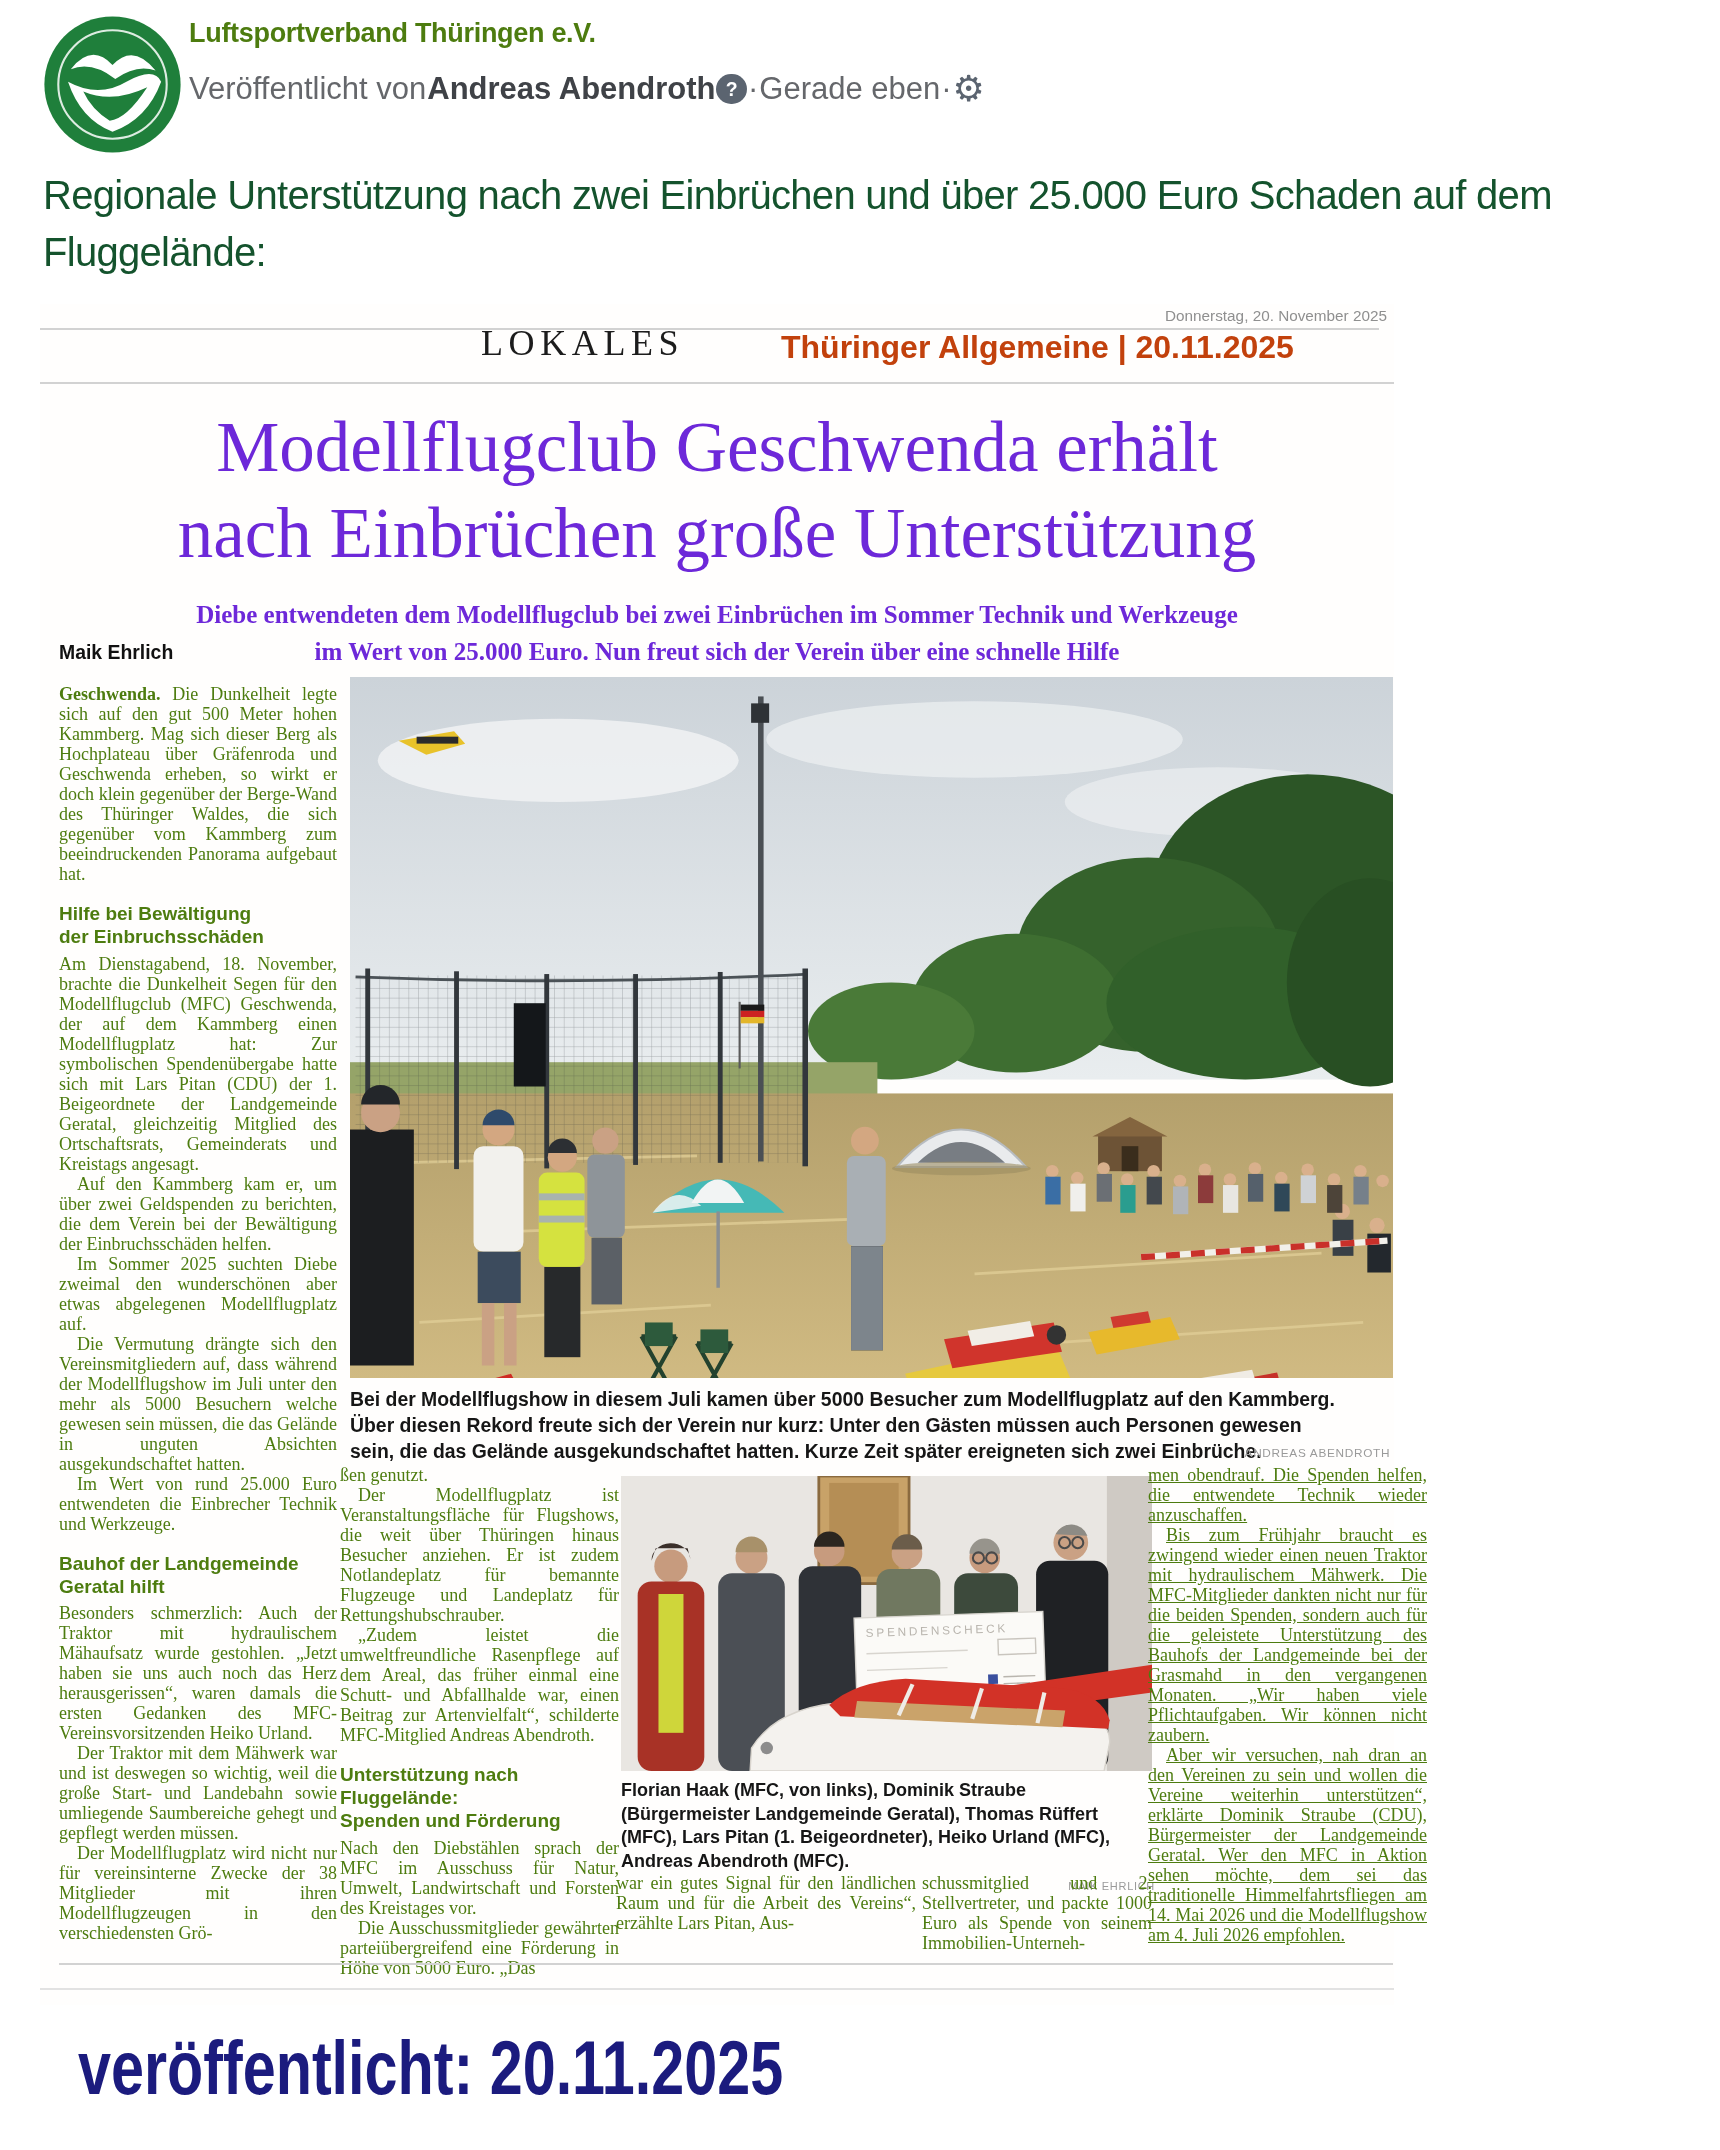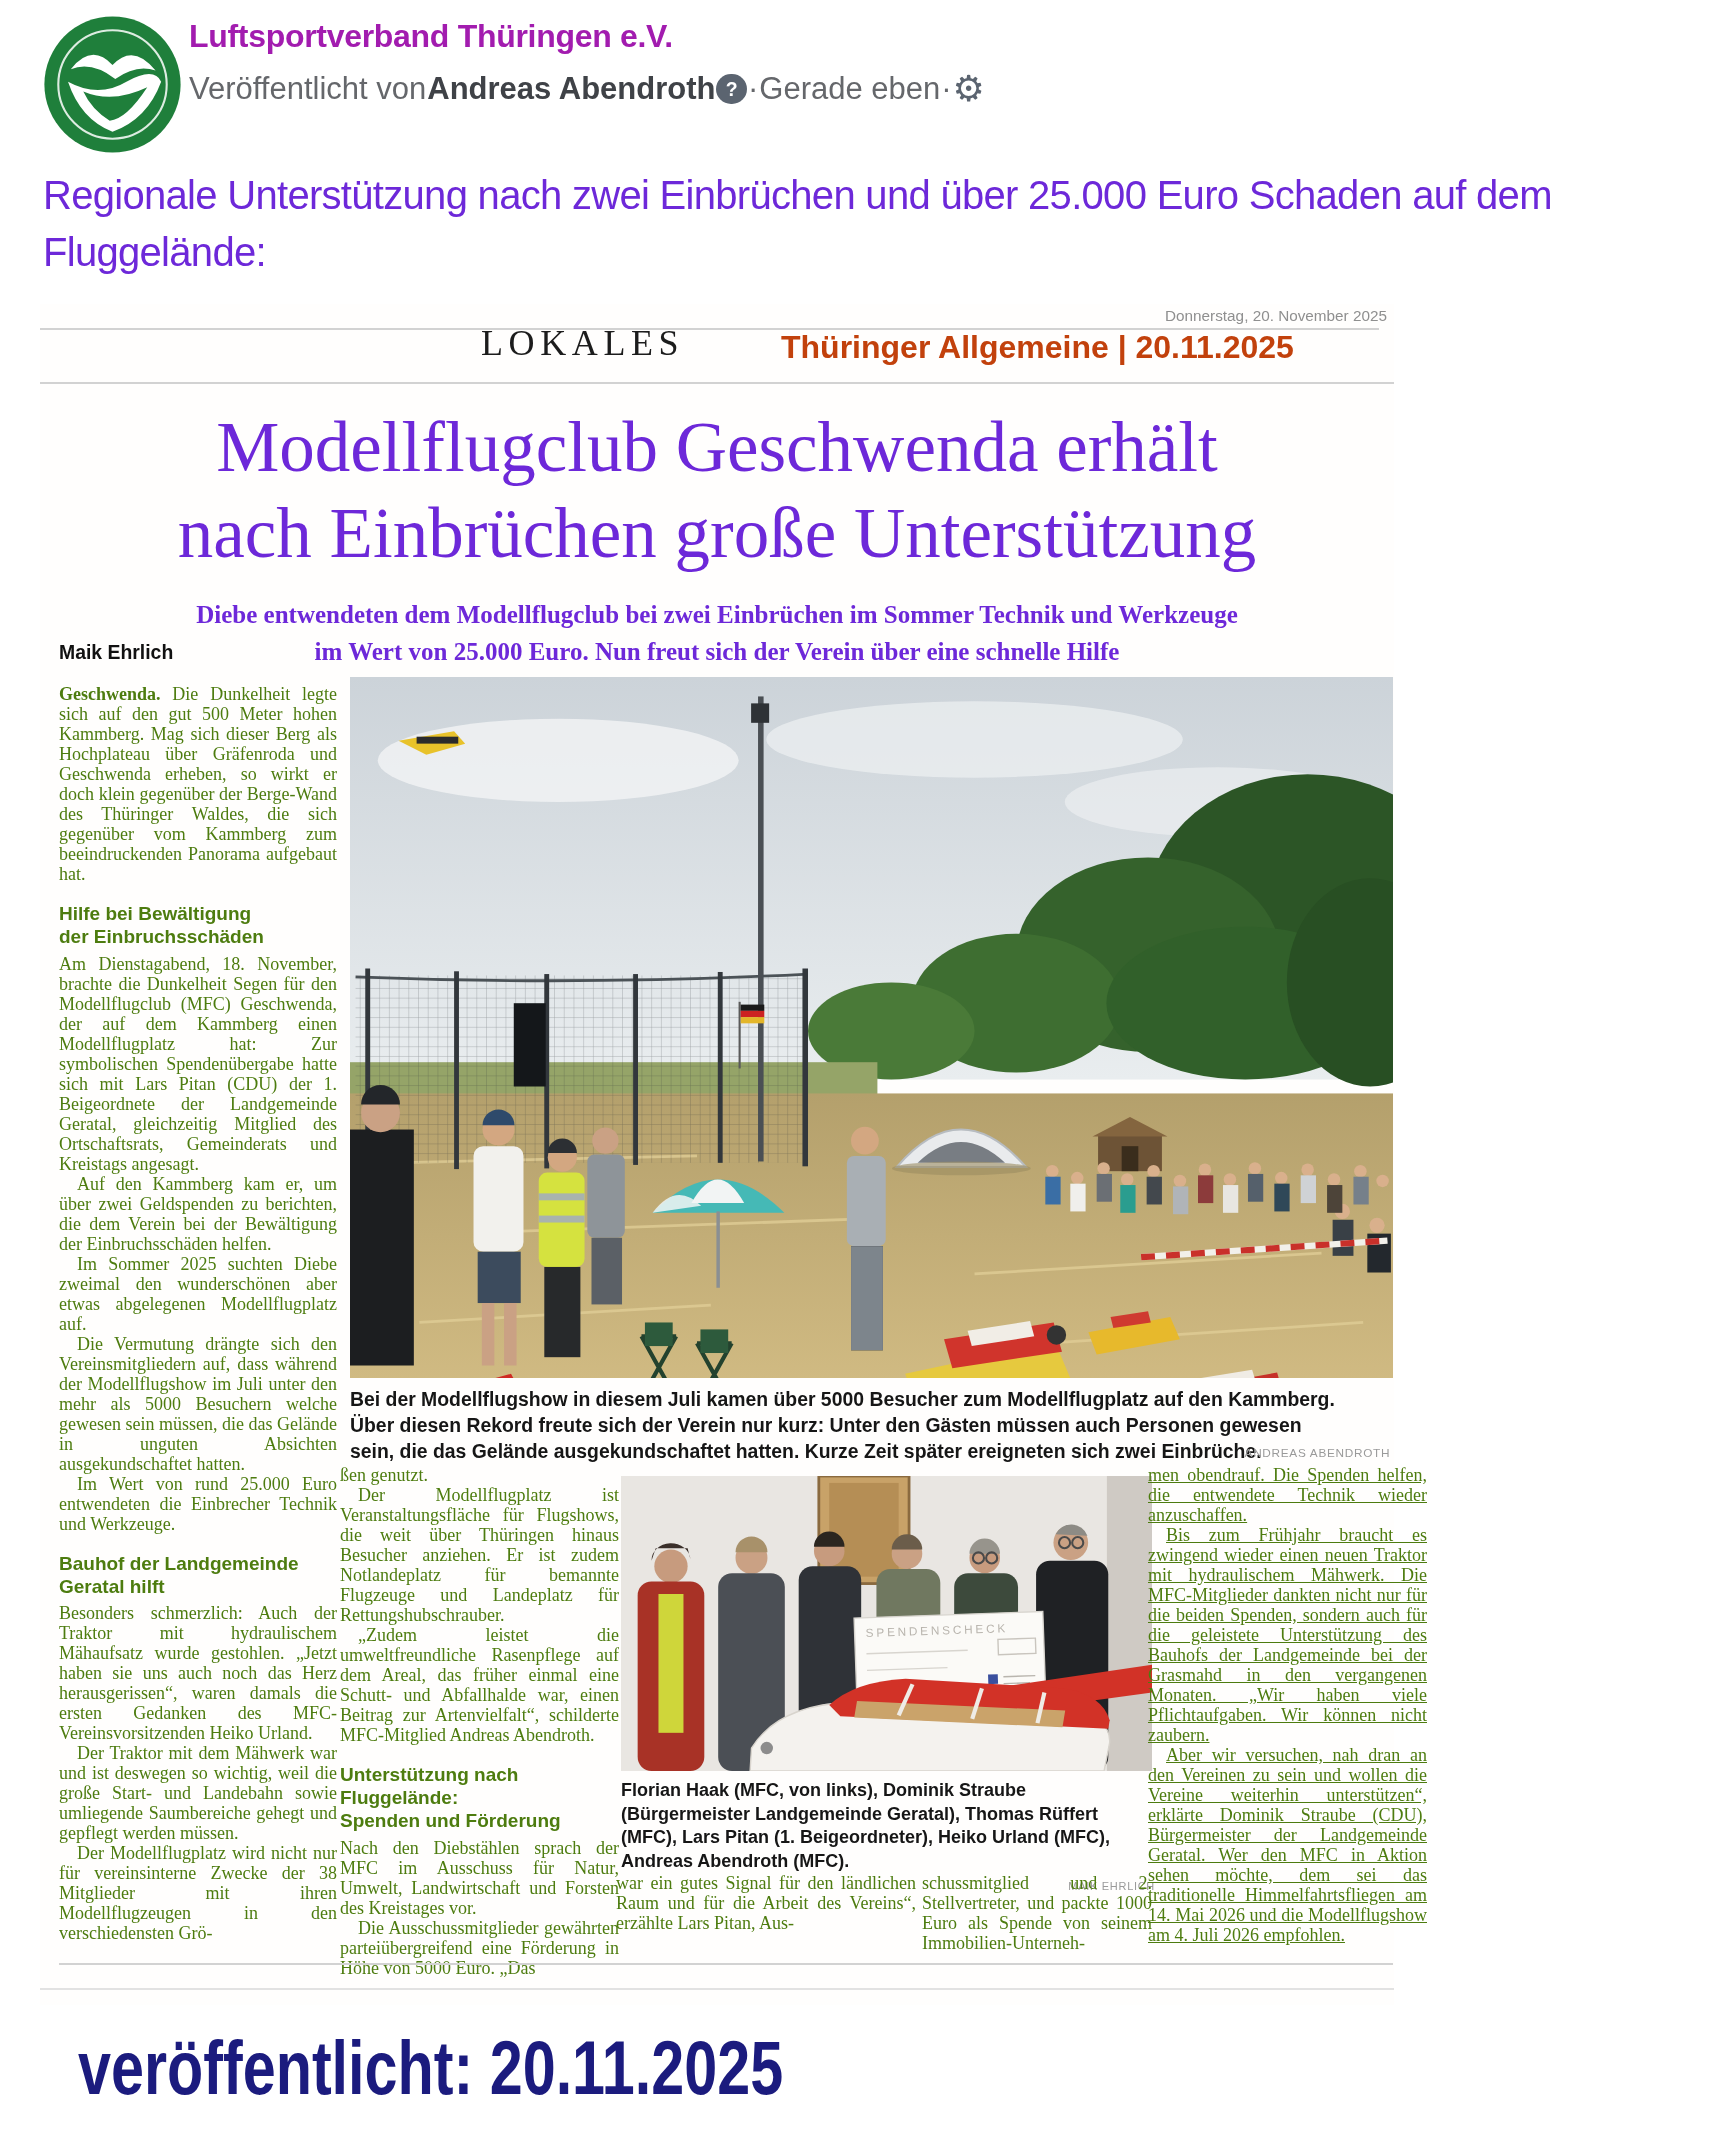--- a/index.html
+++ b/index.html
@@ -2,27 +2,27 @@
 <html style="font-size:11px"><head>
 <meta charset="utf-8">
 <style>
   html,body{margin:0;padding:0;background:#ffffff;}
   #page{position:relative;width:1721px;height:2151px;background:#ffffff;overflow:hidden;
         font-family:"Liberation Sans",sans-serif;}
   .abs{position:absolute;}
 
   
   #logo{left:43px;top:15.3px;width:139px;height:139px;}
-  #page-name{left:189px;top:18px;font-size:32px;font-weight:bold;color:#a21caf;letter-spacing:-0.3px;}
+  #page-name{left:189px;top:18px;font-size:27px;font-weight:bold;color:#4d7c0f;letter-spacing:-0.3px;}
   #byline{left:189px;top:71px;font-size:31px;color:#65676b;display:flex;align-items:center;gap:1px;}
   #byline .author{color:#3f4247;font-weight:600;}
   .qicon{width:30.5px;height:30.5px;border-radius:50%;background:#5b6470;color:#fff;display:inline-flex;
          align-items:center;justify-content:center;font-size:19.4px;font-weight:bold;}
   .gear{font-size:36px;color:#5b6470;line-height:30.5px;font-family:"DejaVu Sans",sans-serif;}
-  #post-message{left:43px;top:167px;width:1662px;font-size:40px;font-weight:300;color:#6d28d9;
+  #post-message{left:43px;top:167px;width:1662px;font-size:40px;font-weight:300;color:#14532d;
                 line-height:57px;letter-spacing:-0.7px;}
 
   
   #clip{left:40px;top:304px;width:1354px;height:1701px;background:#fffefd;}
   .rule{position:absolute;background:#d2d2d2;height:2.1px;}
   #dateline{right:7px;top:2.8px;font-size:15.3px;color:#8f8f8f;}
   #section{left:441px;top:18px;font-family:"Liberation Serif",serif;font-size:36px;letter-spacing:5.6px;color:#1c1c1c;}
   #masthead{left:741px;top:25px;font-size:32px;font-weight:bold;color:#c2410c;}
   .hline{position:absolute;left:0;width:100%;text-align:center;font-family:"Liberation Serif",serif;
          color:#6d28d9;white-space:nowrap;}

